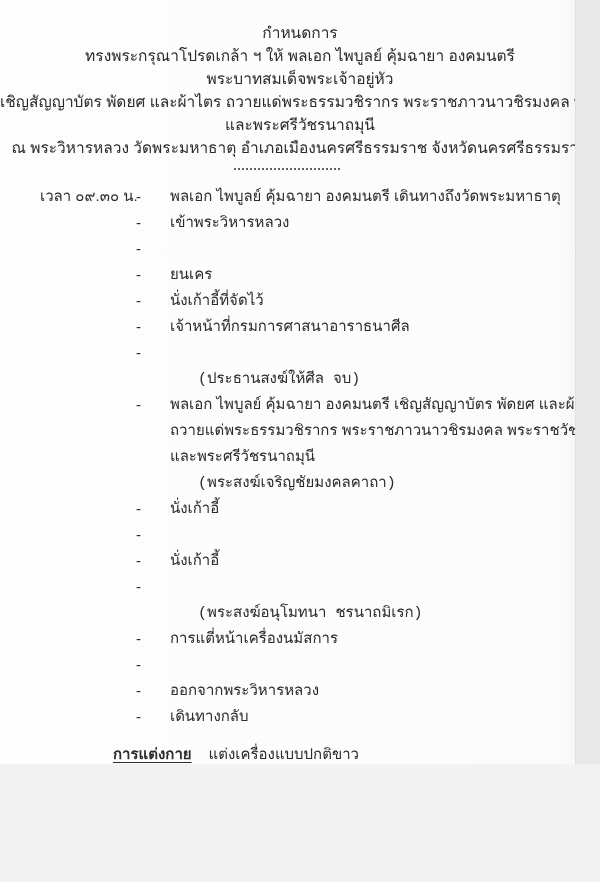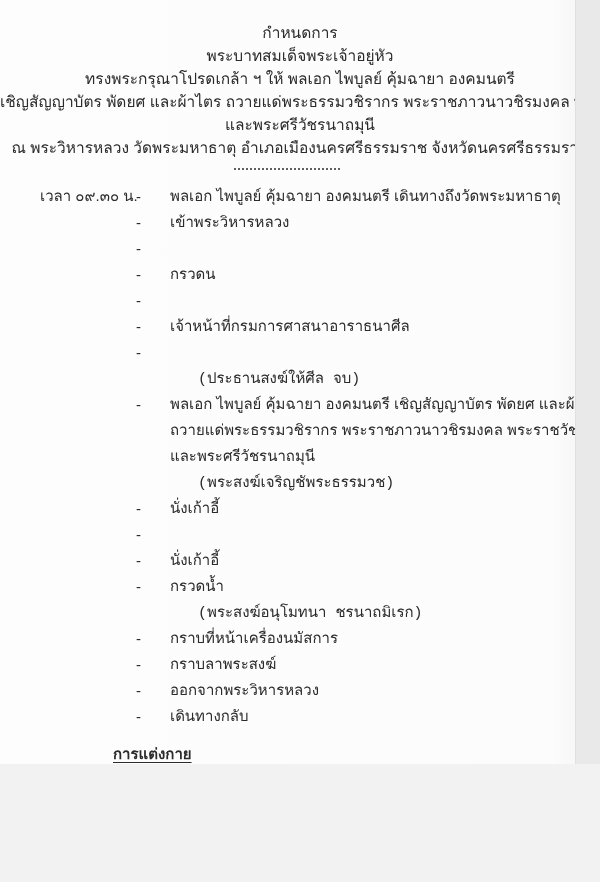--- a/index.html
+++ b/index.html
@@ -69,22 +69,22 @@
     text-align:center;font-size:15px;color:#2b2b2b;white-space:nowrap;
   }
 </style>
 </head>
 <body>
 
 <div class="page">
 
   <div class="header">
     <div>กำหนดการ</div>
+    <div>ทรงพระกรุณาโปรดเกล้า ฯ ให้ พลเอก ไพบูลย์ คุ้มฉายา องคมนตรี</div>
     <div>พระบาทสมเด็จพระเจ้าอยู่หัว</div>
-    <div>ทรงพระกรุณาโปรดเกล้า ฯ ให้ พลเอก ไพบูลย์ คุ้มฉายา องคมนตรี</div>
     <div>เชิญสัญญาบัตร พัดยศ และผ้าไตร ถวายแด่พระธรรมวชิรากร พระราชภาวนาวชิรมงคล พระราชวัชรโพธิคุณ</div>
     <div>และพระศรีวัชรนาถมุนี</div>
     <div>ณ พระวิหารหลวง วัดพระมหาธาตุ อำเภอเมืองนครศรีธรรมราช จังหวัดนครศรีธรรมราช</div>
   </div>
 
   <hr class="dots sep1">
 
   <div class="schedule">
     <div class="row">
       <span class="col-time">เวลา ๐๙.๓๐ น.</span>
@@ -96,25 +96,26 @@
       <span class="col-dash">-</span>
       <span class="col-text">เข้าพระวิหารหลวง</span>
     </div>
     <div class="row">
       <span class="col-time"></span>
       <span class="col-dash">-</span>
     </div>
     <div class="row">
       <span class="col-time"></span>
       <span class="col-dash">-</span>
-      <span class="col-text">กรวดน</span>
-    </div>
-    <div class="row">
-      <span class="col-time"></span>
-      <span class="col-dash">-</span>
+      <span class="col-text">ยนเคร</span>
+    </div>
+    <div class="row">
+      <span class="col-time"></span>
+      <span class="col-dash">-</span>
+      <span class="col-text">นั่งเก้าอี้ที่จัดไว้</span>
     </div>
     <div class="row">
       <span class="col-time"></span>
       <span class="col-dash">-</span>
       <span class="col-text">เจ้าหน้าที่กรมการศาสนาอาราธนาศีล</span>
     </div>
     <div class="row">
       <span class="col-time"></span>
       <span class="col-dash">-</span>
     </div>
@@ -134,70 +135,69 @@
       <span class="col-text">ถวายแด่พระธรรมวชิรากร พระราชภาวนาวชิรมงคล พระราชวัชรโพธิคุณ</span>
     </div>
     <div class="row">
       <span class="col-time"></span>
       <span class="col-dash"></span>
       <span class="col-text">และพระศรีวัชรนาถมุนี</span>
     </div>
     <div class="row sub">
       <span class="col-time"></span>
       <span class="col-dash"></span>
-      <span class="col-text">(พระสงฆ์เจริญชัพระธรรมวช)</span>
+      <span class="col-text">(พระสงฆ์เจริญชัยมงคลคาถา)</span>
     </div>
     <div class="row">
       <span class="col-time"></span>
       <span class="col-dash">-</span>
       <span class="col-text">นั่งเก้าอี้</span>
     </div>
     <div class="row">
       <span class="col-time"></span>
       <span class="col-dash">-</span>
     </div>
     <div class="row">
       <span class="col-time"></span>
       <span class="col-dash">-</span>
       <span class="col-text">นั่งเก้าอี้</span>
     </div>
     <div class="row">
       <span class="col-time"></span>
       <span class="col-dash">-</span>
-      <span class="col-text">กรวดน้ำ</span>
     </div>
     <div class="row sub">
       <span class="col-time"></span>
       <span class="col-dash"></span>
       <span class="col-text">(พระสงฆ์อนุโมทนา ชรนาถมิเรก)</span>
     </div>
     <div class="row">
       <span class="col-time"></span>
       <span class="col-dash">-</span>
-      <span class="col-text">กราบที่หน้าเครื่องนมัสการ</span>
-    </div>
-    <div class="row">
-      <span class="col-time"></span>
-      <span class="col-dash">-</span>
-      <span class="col-text">กราบลาพระสงฆ์</span>
+      <span class="col-text">การแตี่หน้าเครื่องนมัสการ</span>
+    </div>
+    <div class="row">
+      <span class="col-time"></span>
+      <span class="col-dash">-</span>
     </div>
     <div class="row">
       <span class="col-time"></span>
       <span class="col-dash">-</span>
       <span class="col-text">ออกจากพระวิหารหลวง</span>
     </div>
     <div class="row">
       <span class="col-time"></span>
       <span class="col-dash">-</span>
       <span class="col-text">เดินทางกลับ</span>
     </div>
   </div>
 
   <div class="dress-row">
     <span class="dress-label">การแต่งกาย</span>
+    <span>แต่งเครื่องแบบปกติขาว</span>
   </div>
 
   <hr class="dots sep2">
 
   <div class="signature">
     <svg width="110" height="34" viewBox="0 0 110 34">
       <polyline points="6,29 26,9 41,27 66,7" fill="none" stroke="#4a4a4a" stroke-width="1.6" stroke-linecap="round" stroke-linejoin="round"></polyline>
       <circle cx="75" cy="28" r="1.3" fill="#4a4a4a"></circle>
       <path d="M92,10 C89,17 87,24 88,29" fill="none" stroke="#4a4a4a" stroke-width="1.6" stroke-linecap="round"></path>
       <path d="M82,30 C92,32 102,31 108,29" fill="none" stroke="#4a4a4a" stroke-width="1.6" stroke-linecap="round"></path>

